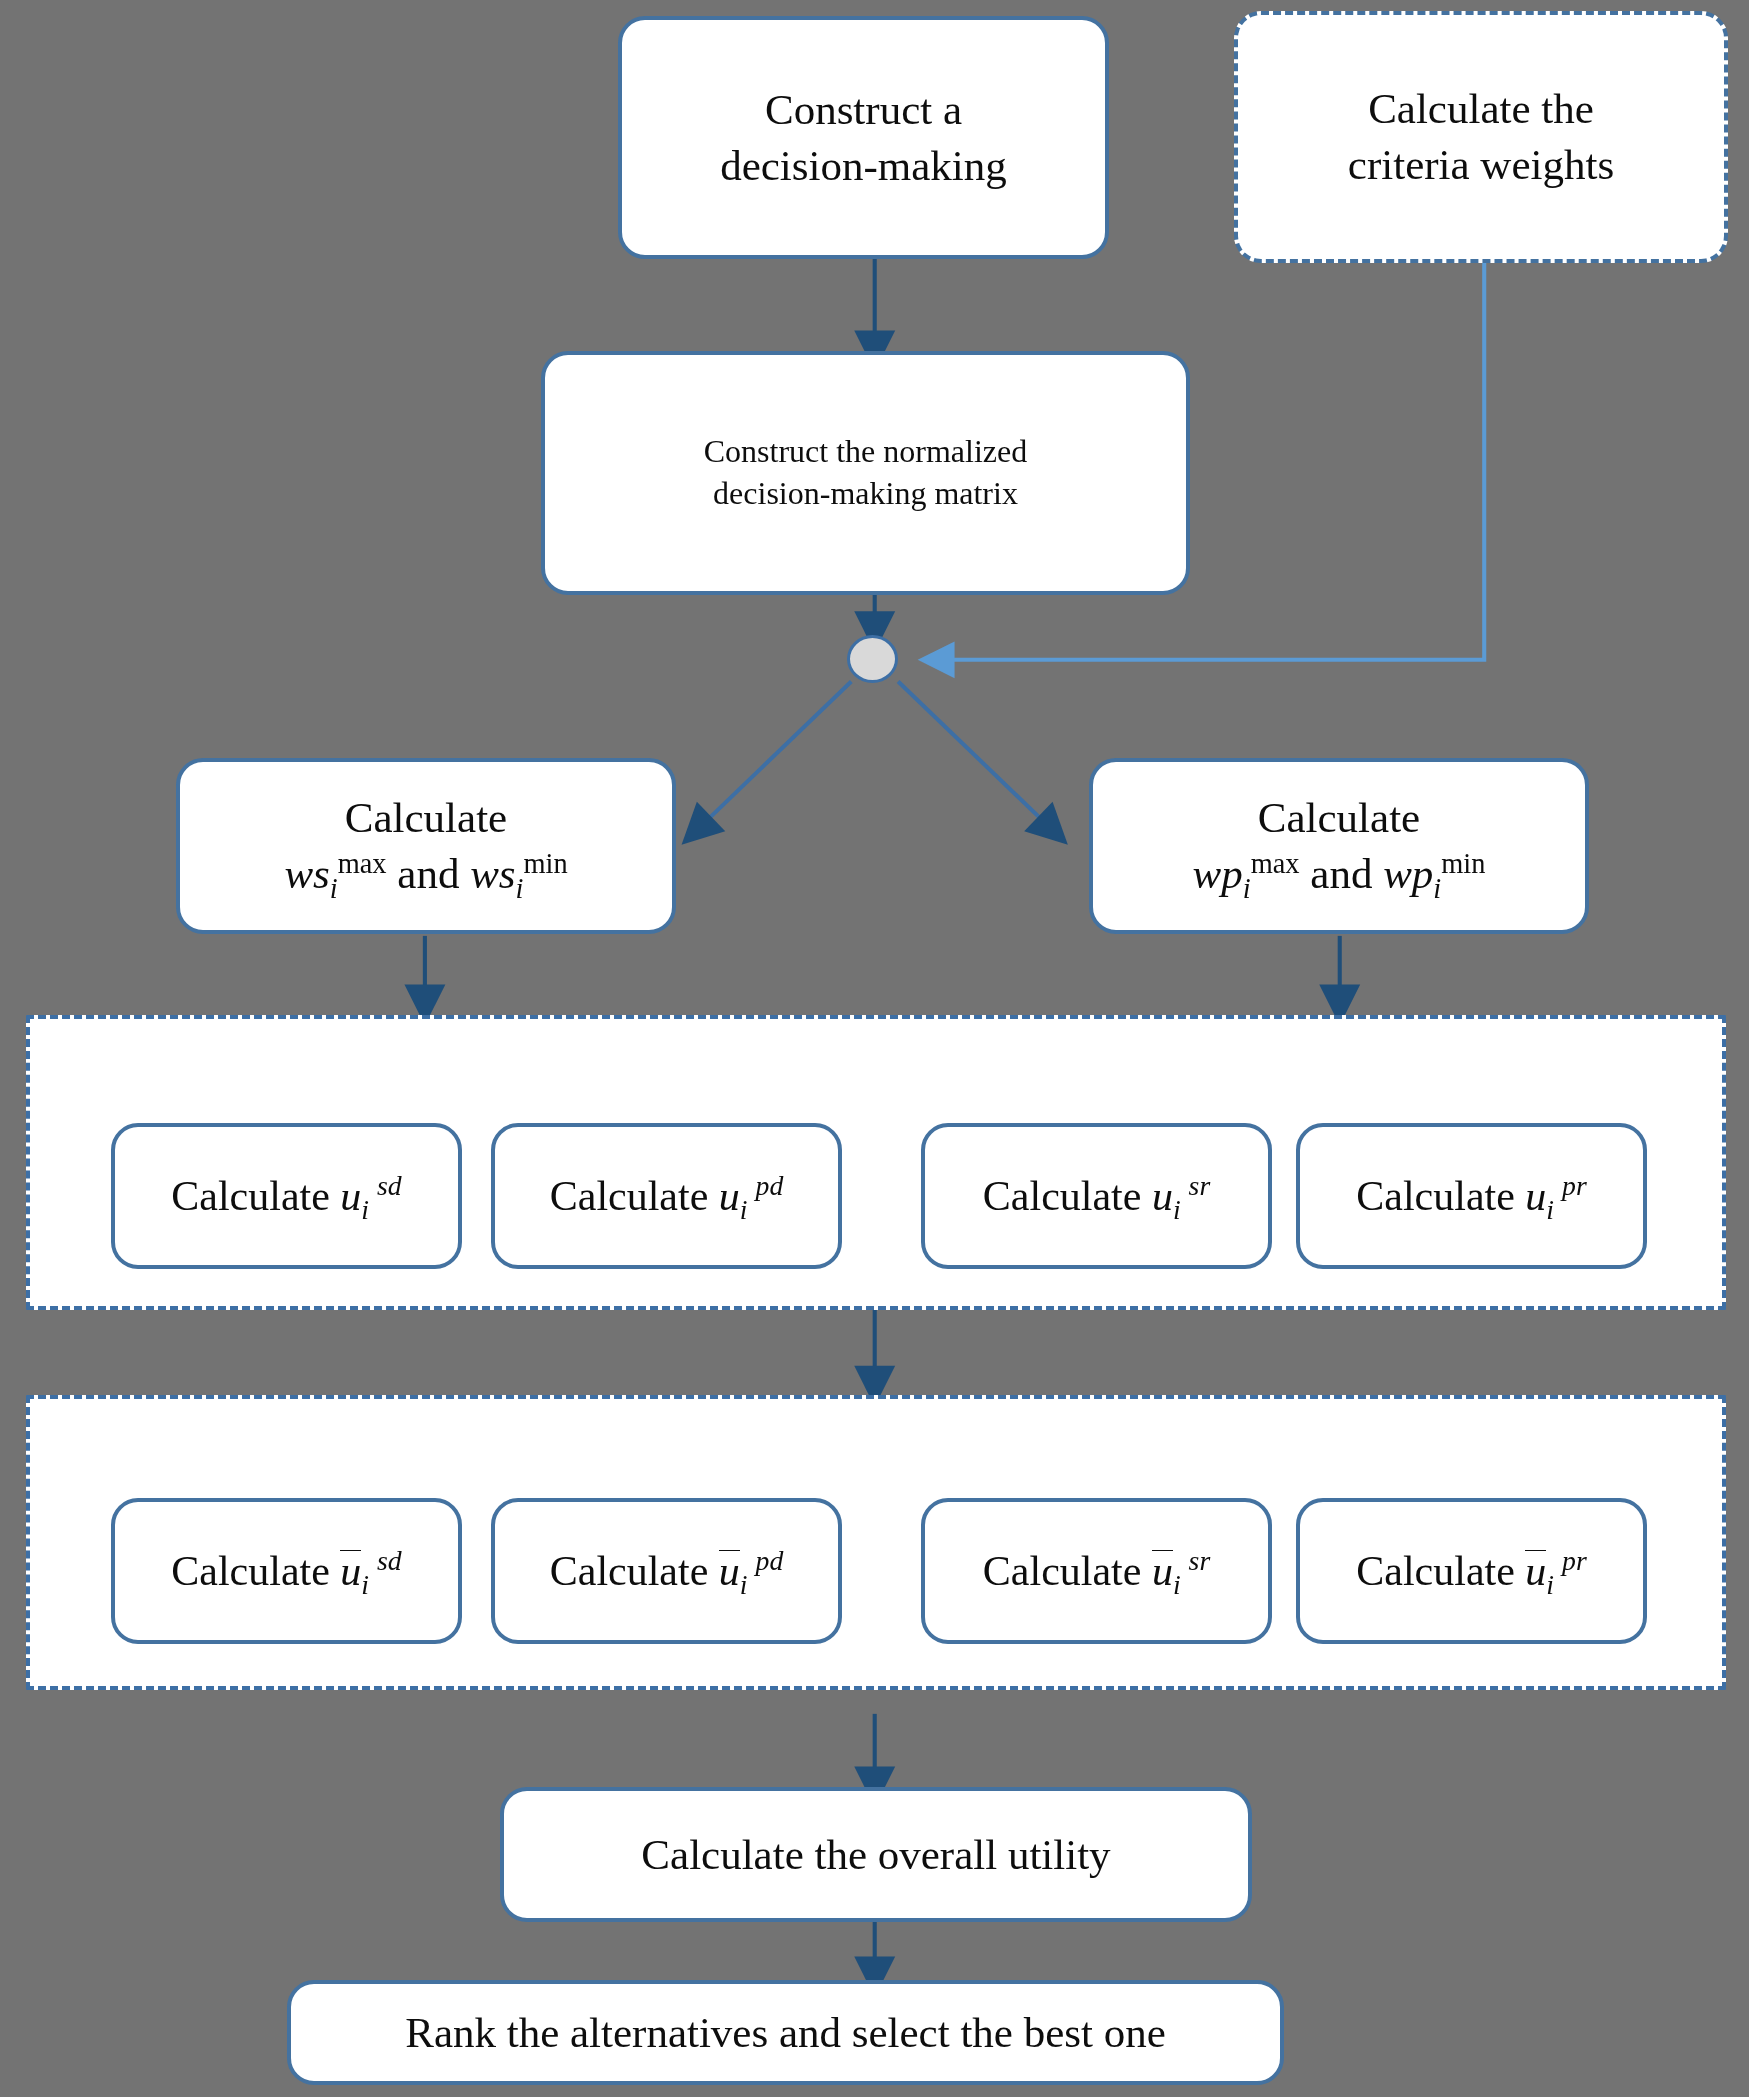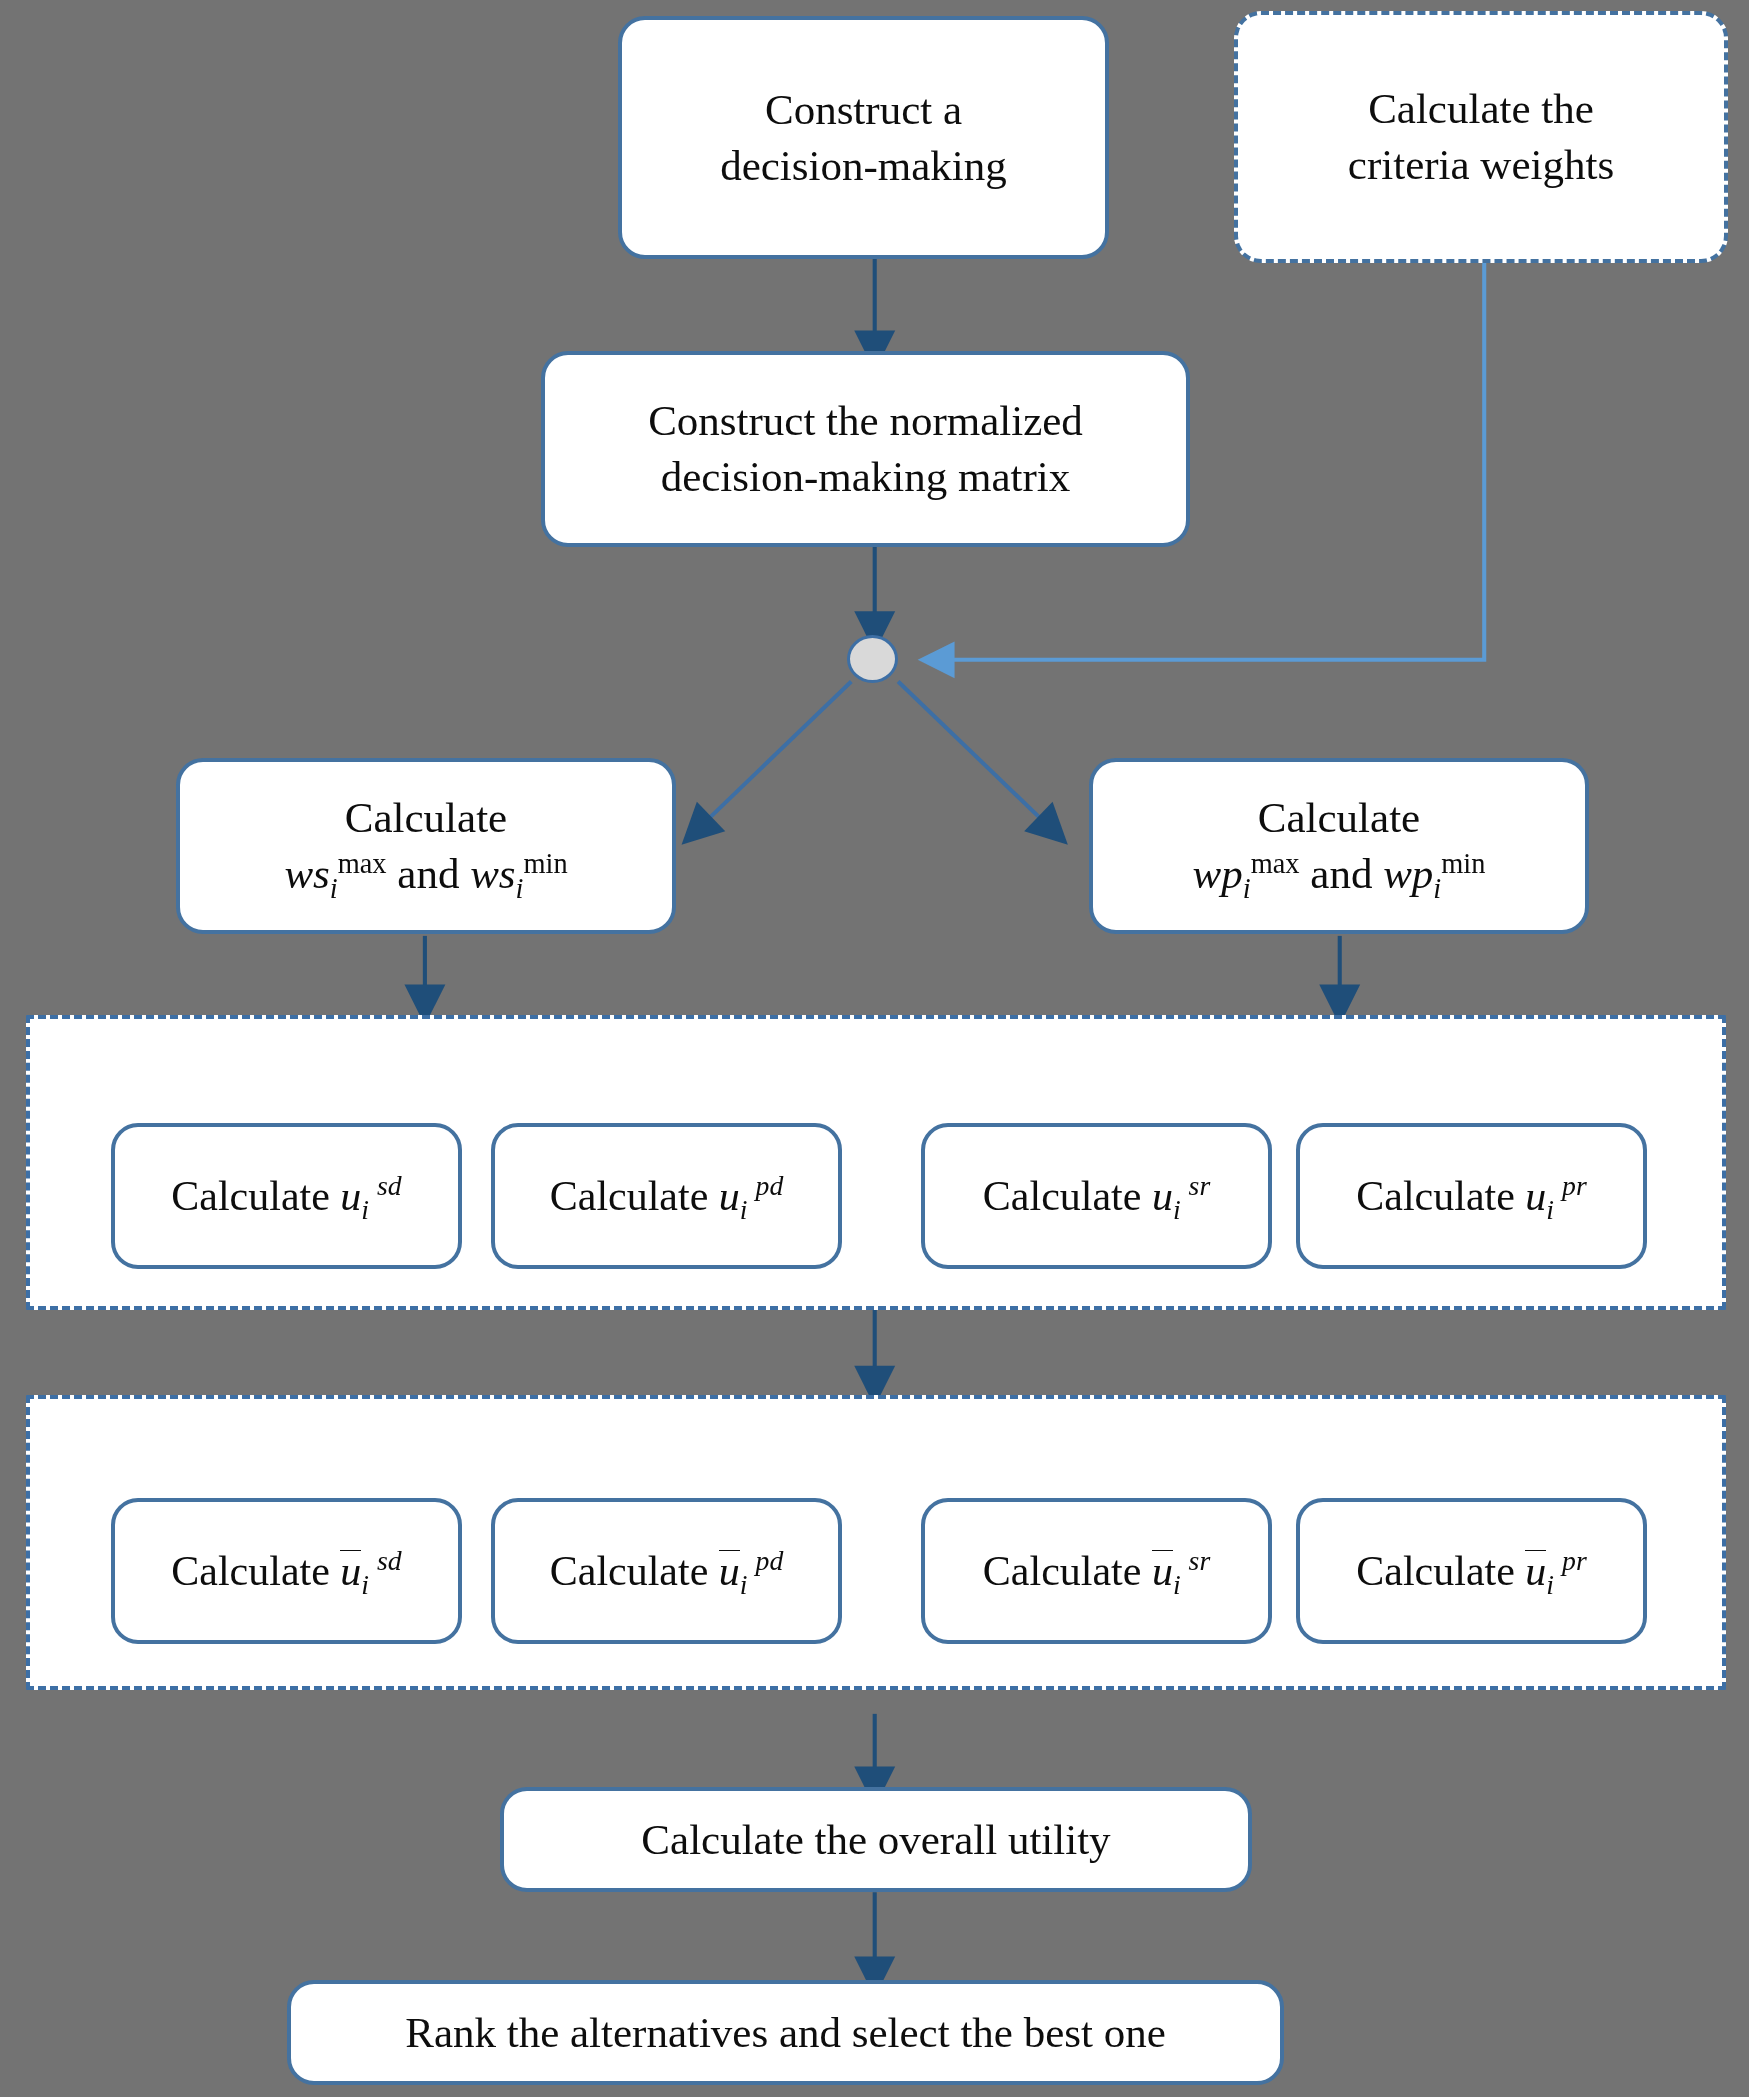--- a/index.html
+++ b/index.html
@@ -160,21 +160,21 @@
     </div>
   </div>
 
   <div class="node dashed" style="left:1234px; top:10.5px; width:494px; height:252px; font-size:43px;">
     <div>
       <div>Calculate the</div>
       <div>criteria weights</div>
     </div>
   </div>
 
-  <div class="node" style="left:541px; top:351px; width:649px; height:196px; font-size:43px;">
+  <div class="node" style="left:541px; top:351px; width:649px; height:244px; font-size:32px;">
     <div>
       <div>Construct the normalized</div>
       <div>decision-making matrix</div>
     </div>
   </div>
 
   <div class="junction" style="left:847px; top:635px; width:51px; height:48px;"></div>
 
   <div class="node" style="left:176px; top:758px; width:500px; height:176px; font-size:43px;">
     <div>
@@ -255,21 +255,21 @@
     </div>
   </div>
 
   <div class="node" style="left:1296px; top:1498px; width:351px; height:146px; font-size:42px;">
     <div class="nowrap">
       <span>Calculate</span>
       <span class="mathvar ovl">u</span><span class="sub mathvar">i</span><span class="sup supi">pr</span>
     </div>
   </div>
 
-  <div class="node" style="left:500px; top:1787px; width:752px; height:105px; font-size:43px;">
+  <div class="node" style="left:500px; top:1787px; width:752px; height:135px; font-size:43px;">
     <div>Calculate the overall utility</div>
   </div>
 
   <div class="node" style="left:287px; top:1980px; width:997px; height:105px; font-size:43px;">
     <div>Rank the alternatives and select the best one</div>
   </div>
 
 </div>
 
 

